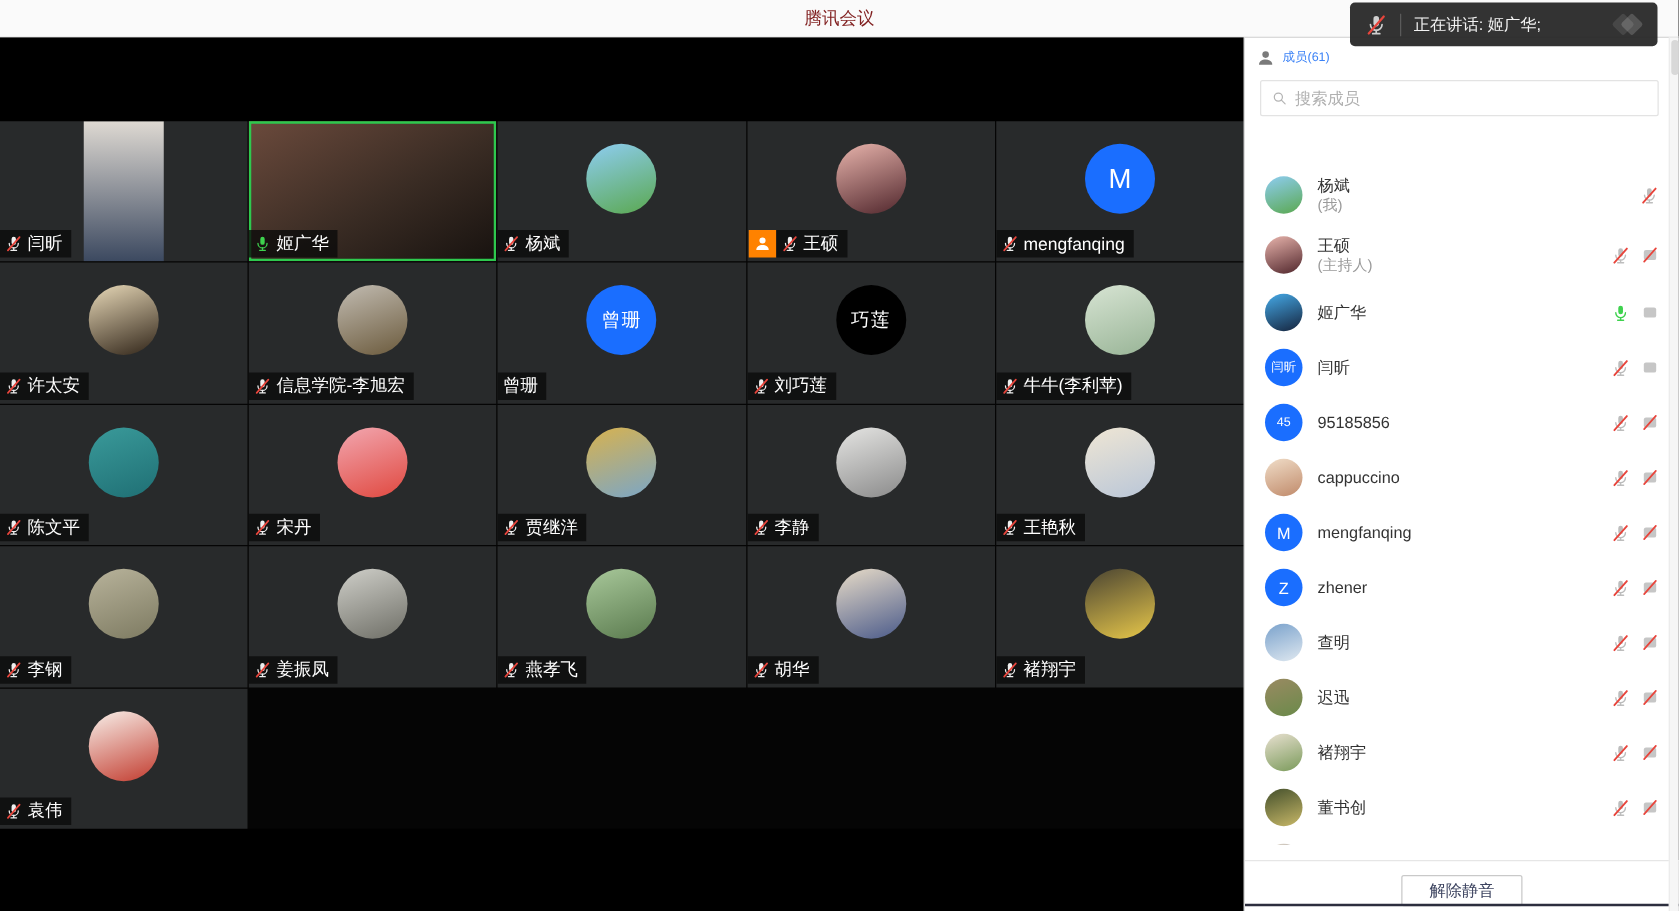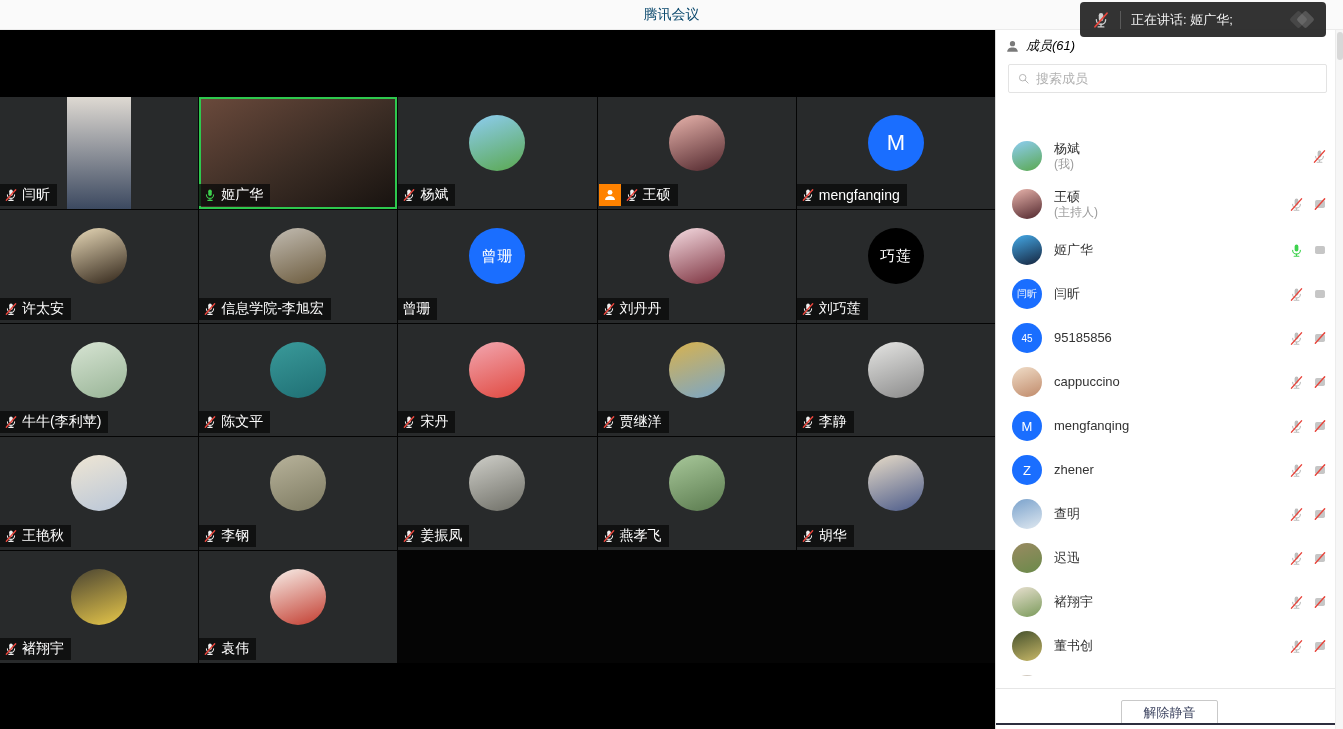--- a/index.html
+++ b/index.html
@@ -3,21 +3,21 @@
 <meta charset="utf-8">
 <style>
   * { margin:0; padding:0; box-sizing:border-box; }
   html,body { width:1343px; height:729px; overflow:hidden; }
   body { position:relative; font-family:"Liberation Sans", sans-serif; background:#000; }
 
   
   .titlebar { position:absolute; left:0; top:0; width:1343px; height:30px;
     background:#fafafa; border-bottom:1px solid #ebebeb;
     display:flex; align-items:center; justify-content:center; }
-  .titlebar .t { font-size:14px; color:#0c4a6e; }
+  .titlebar .t { font-size:14px; color:#7f1d1d; }
 
   
   .videoarea { position:absolute; left:0; top:30px; width:995px; bottom:0; background:#000; }
   .grid { position:absolute; left:0; top:67px; width:995px; height:566px;
     display:grid; grid-template-columns:repeat(5,1fr); grid-template-rows:repeat(5,1fr);
     gap:1px; background:#050505; }
   .cell { position:relative; background:#282a2b; overflow:hidden; }
   .cell.speaking { box-shadow:inset 0 0 0 2px #2ec84e; }
   .pavatar { position:absolute; left:50%; top:18px; transform:translateX(-50%);
     width:56px; height:56px; border-radius:50%;
@@ -33,21 +33,21 @@
     display:flex; align-items:center; gap:4px; padding:0 7px 0 4px; font-size:14px; white-space:nowrap; }
   .lbl svg.ic { width:14px; height:14px; flex:none; }
   .mic-muted { color:#efefef; }
   .mic-active { color:#3ed24e; }
 
   
   .sidebar { position:absolute; left:995px; top:30px; width:348px; bottom:0;
     background:#fff; border-left:1px solid #dcdcdc; }
   .sb-head { height:32px; display:flex; align-items:center; padding-left:9px; gap:6px; }
   .sb-head svg { width:15px; height:15px; color:#7a7a7a; }
-  .sb-head .t { font-size:13px; color:#000000;font-style:italic; }
+  .sb-head .t { font-size:10px; color:#3b82f6; }
   .sb-search { margin:2px 16px 6px 12px; height:29px; border:1px solid #e3e3e3;
     border-radius:2px; background:#fff; display:flex; align-items:center; padding:0 8px; gap:6px; }
   .sb-search svg { width:13px; height:13px; color:#b4b4b4; flex:none; }
   .sb-search input { border:none; outline:none; flex:1; font-size:13px; color:#333;
     font-family:"Liberation Sans", sans-serif; background:transparent; }
   .sb-search input::placeholder { color:#b0b0b0; }
   .memberlist { position:absolute; left:0; right:8px; top:102px; bottom:53px; overflow:hidden; }
   .mrow { display:flex; align-items:center; height:44px; padding:0 8px 0 16px; }
   .mrow.two { height:48px; }
   .mavatar { width:30px; height:30px; border-radius:50%; flex:none; margin-right:12px;
@@ -232,35 +232,20 @@
 
     <div class="tag">
 
       <span class="lbl">
 
         <span class="nm">曾珊</span>
       </span>
     </div>
   </div>
       <div class="cell">
-    <div class="pavatar" style="background: linear-gradient(160deg, rgb(246, 220, 226), rgb(122, 47, 60));"></div>
-
-    <div class="tag">
-
-      <span class="lbl">
-        <svg class="ic mic-muted" viewBox="0 0 24 24">
-              <use href="#s-mic"></use>
-              <use href="#s-slash"></use>
-            </svg>
-
-        <span class="nm">刘丹丹</span>
-      </span>
-    </div>
-  </div>
-      <div class="cell">
     <div class="pavatar" style="background: #000000;">巧莲</div>
 
     <div class="tag">
 
       <span class="lbl">
         <svg class="ic mic-muted" viewBox="0 0 24 24">
               <use href="#s-mic"></use>
               <use href="#s-slash"></use>
             </svg>
 

